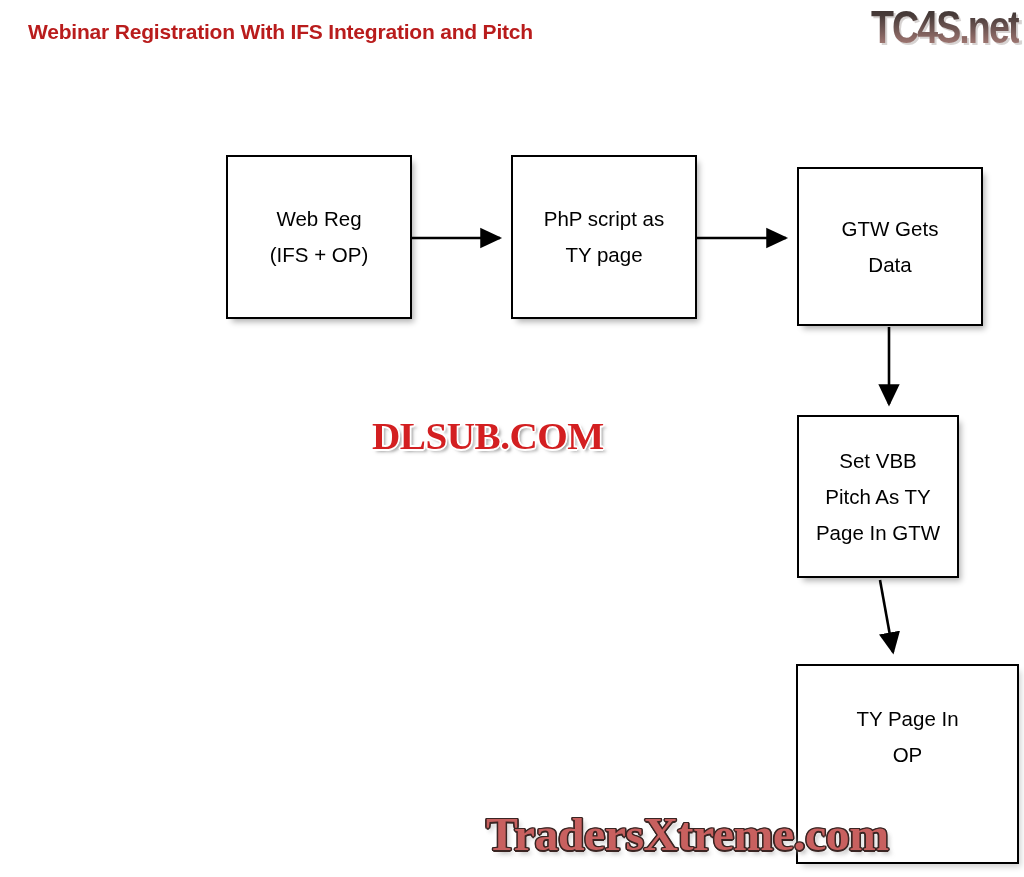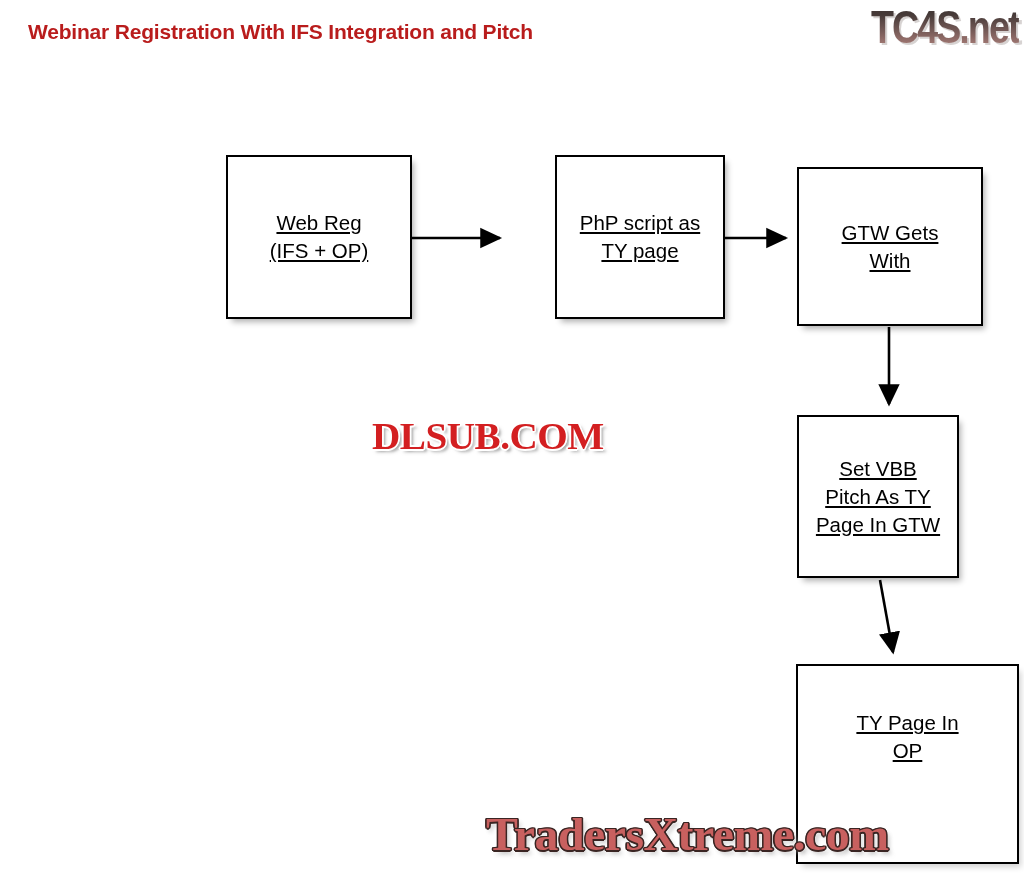--- a/index.html
+++ b/index.html
@@ -82,29 +82,28 @@
     border: 2.5px solid #000000;
     display: flex;
     align-items: center;
     justify-content: center;
     text-align: center;
     box-shadow: 4px 5px 6px -2px rgba(0,0,0,0.30);
   }
   .flow-box .box-label {
     font-family: "Liberation Sans", sans-serif;
     font-size: 20.5px;
-    line-height: 28px;
+    line-height: 36px;
     color: #000000;
     white-space: pre-line;
     padding: 0 6px;
-    text-decoration: underline;
   }
 
   #box-1 { left: 226px; top: 155px; width: 186px; height: 164px; }
-  #box-2 { left: 511px; top: 155px; width: 170px; height: 164px; margin-left: 44px; }
+  #box-2 { left: 511px; top: 155px; width: 186px; height: 164px; }
   #box-3 { left: 797px; top: 167px; width: 186px; height: 159px; }
   #box-4 { left: 797px; top: 415px; width: 162px; height: 163px; }
   #box-5 { left: 796px; top: 664px; width: 223px; height: 200px;
            box-shadow: 4px 5px 6px -2px rgba(0,0,0,0.18); }
   #box-5 .box-label { margin-top: -54px; }
 
   
   #connectors {
     position: absolute;
     left: 0;
@@ -191,21 +190,21 @@
 (IFS + OP)</span>
   </div>
 
   <div class="flow-box" id="box-2">
     <span class="box-label">PhP script as
 TY page</span>
   </div>
 
   <div class="flow-box" id="box-3">
     <span class="box-label">GTW Gets
-With</span>
+Data</span>
   </div>
 
   <div class="flow-box" id="box-4">
     <span class="box-label">Set VBB
 Pitch As TY
 Page In GTW</span>
   </div>
 
   <div class="flow-box" id="box-5">
     <span class="box-label">TY Page In

